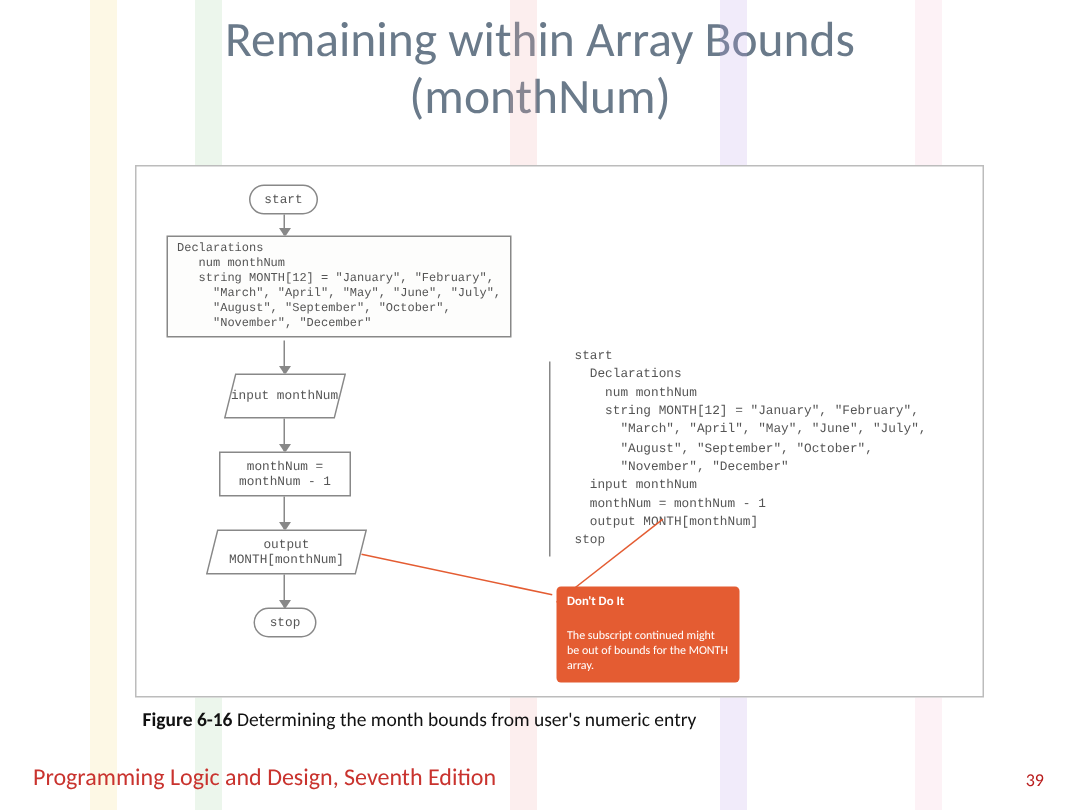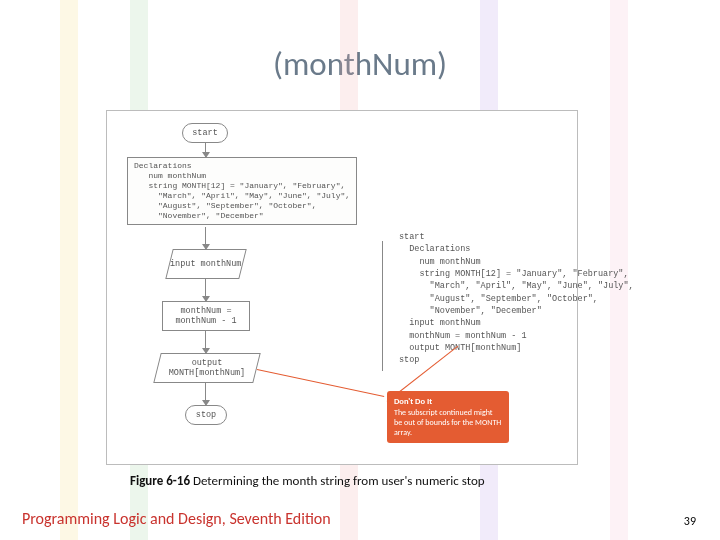--- a/index.html
+++ b/index.html
@@ -13,22 +13,22 @@
   .title {
     text-align: center;
     font-size: 33px;
     color: #6a7a8a;
     font-weight: 400;
     line-height: 1.15;
     padding-top: 8px;
   }
   .figure-area {
     position: absolute;
-    left: 106px; top: 110px;
-    width: 472px; height: 355px;
+    left: 90px; top: 110px;
+    width: 566px; height: 355px;
     border: 1.5px solid #bcbcbc;
     background: #fff;
   }
   .flow-box {
     position: absolute;
     border: 1.5px solid #888;
     background: #fff;
     font-family: "Courier New", monospace;
     font-size: 8.5px;
     color: #555;
@@ -71,53 +71,53 @@
   .callout {
     position:absolute;
     background:#e45c32;
     color:#fff;
     font-size:8px;
     padding:5px 7px 6px 7px;
     border-radius:3px;
     width:122px;
     line-height:1.25;
   }
-  .callout .hd { font-weight:bold; font-size:8.5px; margin-bottom:0;}
+  .callout .hd { font-weight:bold; font-size:8.5px; margin-bottom:12px;}
   .callout-line{
     position:absolute; height:0; border-top:1.2px solid #e45c32;
   }
   .sep {
     position:absolute; width:0; border-left:1.5px solid #888;
   }
   .caption{
     position:absolute; left:95px; top:473px;
     font-size:13px; color:#111;
   }
-  .caption b{ font-weight:700;margin-left:35px; }
+  .caption b{ font-weight:700; }
   .footer-left{
     position:absolute; left:22px; bottom:12px;
     color:#c9332e; font-size:16px;
   }
   .footer-right{
     position:absolute; right:24px; bottom:12px;
-    color:#000000; font-size:12px;
+    color:#b91c1c; font-size:12px;
   }
   .bg-stripe{ position:absolute; top:0; bottom:0; width:18px; opacity:0.22; }
 </style>
 </head>
 <body>
 
 <div class="bg-stripe" style="left:60px;background:#f6e08a"></div>
 <div class="bg-stripe" style="left:130px;background:#a8d8a8"></div>
 <div class="bg-stripe" style="left:340px;background:#f3b0b0"></div>
 <div class="bg-stripe" style="left:480px;background:#c1a6e8"></div>
 <div class="bg-stripe" style="left:610px;background:#f6c4d4"></div>
 
 <h1 class="title">
-  <br>
+  <span>Remaining within Array Bounds</span><br>
   <span>(monthNum)</span>
 </h1>
 
 <div class="figure-area">
 
   <div class="flow-box rounded" style="left:75px;top:12px;width:46px;height:20px">
       <span>start</span>
     </div>
   <div class="arrow-v" style="left:98px;top:32px;height:14px"></div>
 
@@ -169,17 +169,17 @@
     <div class="hd">Don't Do It</div>
     <div>The subscript continued might be out of bounds for the MONTH array.</div>
   </div>
 
   <div class="callout-line" style="left:150px;top:258px;width:130px;transform:rotate(12deg);transform-origin:left center"></div>
   <div class="callout-line" style="left:280px;top:290px;width:90px;transform:rotate(-38deg);transform-origin:left center"></div>
 
 </div>
 
 <div class="caption">
-  <b>Figure 6-16</b><span> Determining the month string from user's numeric stop</span>
+  <b>Figure 6-16</b><span> Determining the month bounds from user's numeric entry</span>
 </div>
 
 <div class="footer-left">Programming Logic and Design, Seventh Edition</div>
 <div class="footer-right">39</div>
 
 </body></html>

